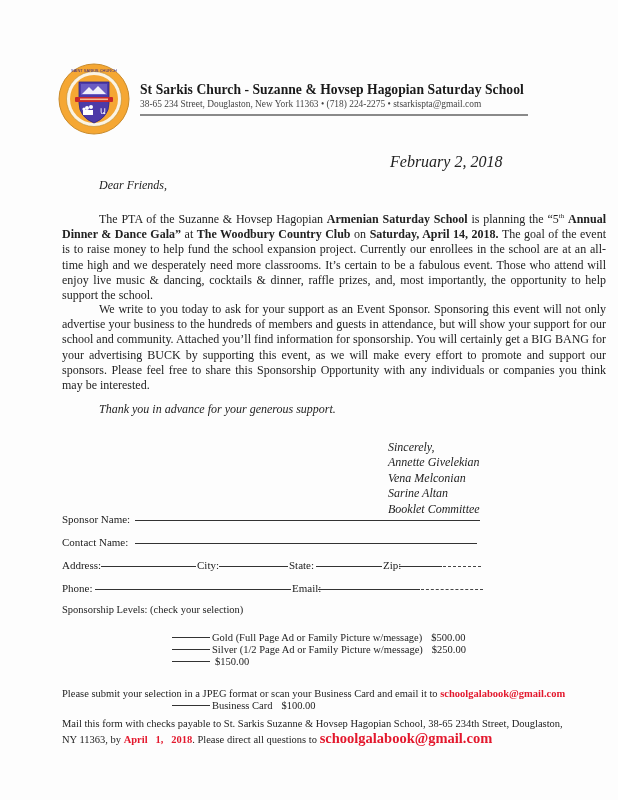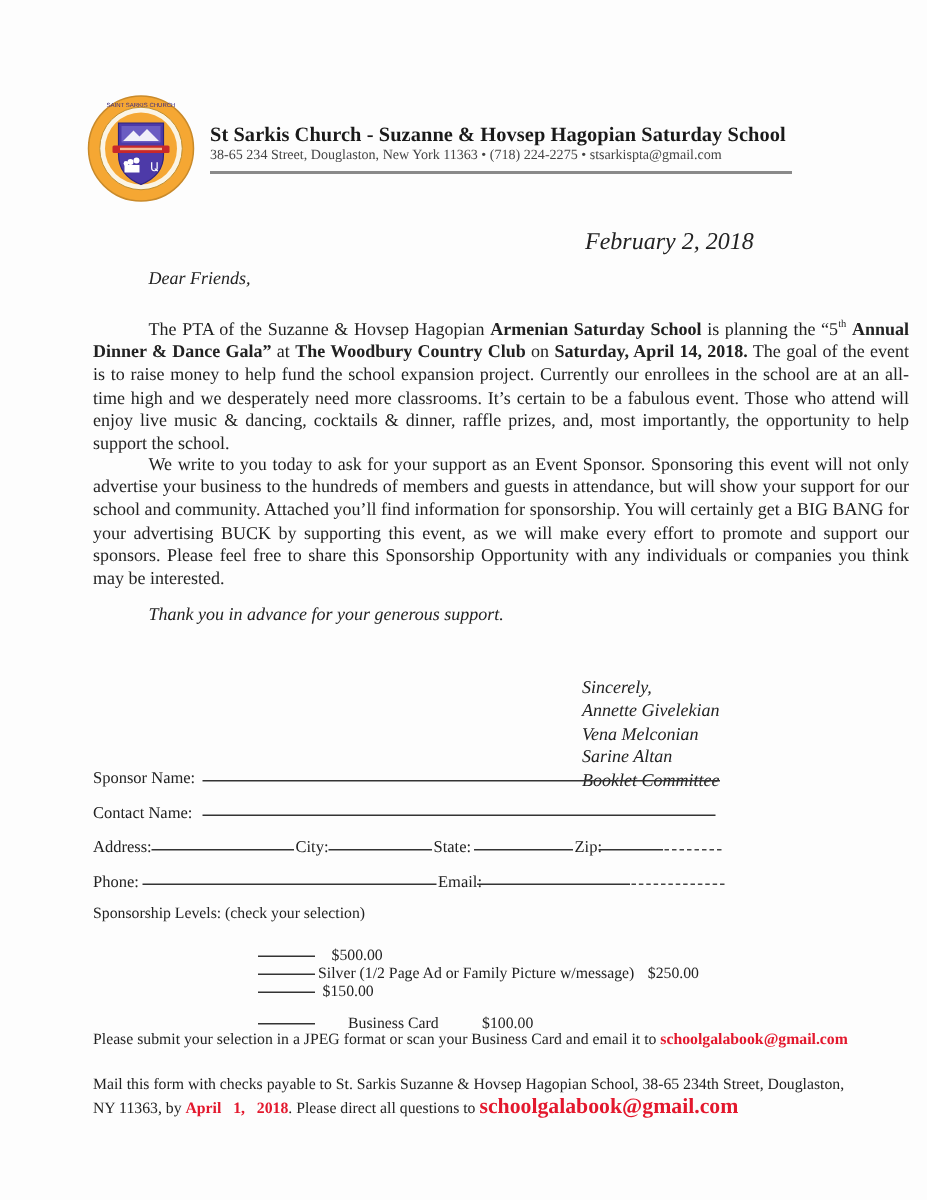--- a/index.html
+++ b/index.html
@@ -16,21 +16,21 @@
   .it { font-style: italic; }
   .date { left: 390px; top: 153px; font-size: 16px; }
   .greet { left: 99px; top: 178px; font-size: 12px; }
 
   .para { left: 62px; width: 544px; font-size: 12px; line-height: 15.2px; text-align: justify; }
   .para .ind { display: inline-block; width: 37px; }
   .p1 { top: 209px; }
   .p2 { top: 302px; }
   .thanks { left: 99px; top: 402px; font-size: 12px; }
 
-  .sig { left: 388px; top: 451px; font-size: 12px; line-height: 15.4px; font-style: italic; }
+  .sig { left: 388px; top: 440px; font-size: 12px; line-height: 15.4px; font-style: italic; }
 
   
   .frm { font-size: 11px; color: #222; white-space: nowrap; }
   .line { height: 1px; background: #333; }
   .dots { height: 0; border-top: 1px dashed #444; }
 
   .levels-head { left: 62px; top: 604px; font-size: 10.5px; }
   .level { left: 172px; font-size: 10.5px; white-space: nowrap; display: flex; align-items: center; }
   .level .blank { width: 38px; height: 1px; background: #333; margin-right: 2px; }
 
@@ -106,32 +106,33 @@
 <div class="abs frm" style="left:62px; top:582px;">Phone:</div>
 <div class="abs line" style="left:95px; top:589px; width:196px;"></div>
 <div class="abs frm" style="left:292px; top:582px;">Email:</div>
 <div class="abs line" style="left:318px; top:589px; width:102px;"></div>
 <div class="abs dots" style="left:421px; top:589px; width:62px;"></div>
 
 <div class="abs levels-head">Sponsorship Levels: (check your selection)</div>
 
 <div class="abs level" style="top:632px;">
   <span class="blank"></span>
+  <span>Gold (Full Page Ad or Family Picture w/message)</span>
   <span style="margin-left:9px">$500.00</span>
 </div>
 <div class="abs level" style="top:644px;">
   <span class="blank"></span>
   <span>Silver (1/2 Page Ad or Family Picture w/message)</span>
   <span style="margin-left:9px">$250.00</span>
 </div>
 <div class="abs level" style="top:656px;">
   <span class="blank"></span>
   <span style="margin-left:3px">$150.00</span>
 </div>
-<div class="abs level" style="top:677px;gap:20px;">
+<div class="abs level" style="top:700px;">
   <span class="blank"></span>
   <span>Business Card</span>
   <span style="margin-left:9px">$100.00</span>
 </div>
 
 <div class="abs submit"><span>Please submit your selection in a JPEG format or scan your Business Card and email it to </span><span class="red">schoolgalabook@gmail.com</span></div>
 
 <div class="abs mail">
   <div>Mail this form with checks payable to St. Sarkis Suzanne &amp; Hovsep Hagopian School, 38-65 234th Street, Douglaston,</div>
   <div><span>NY 11363, by </span><span class="red" style="white-space:pre">April   1,   2018</span><span>. Please direct all questions to </span><span class="red big-email">schoolgalabook@gmail.com</span></div>

